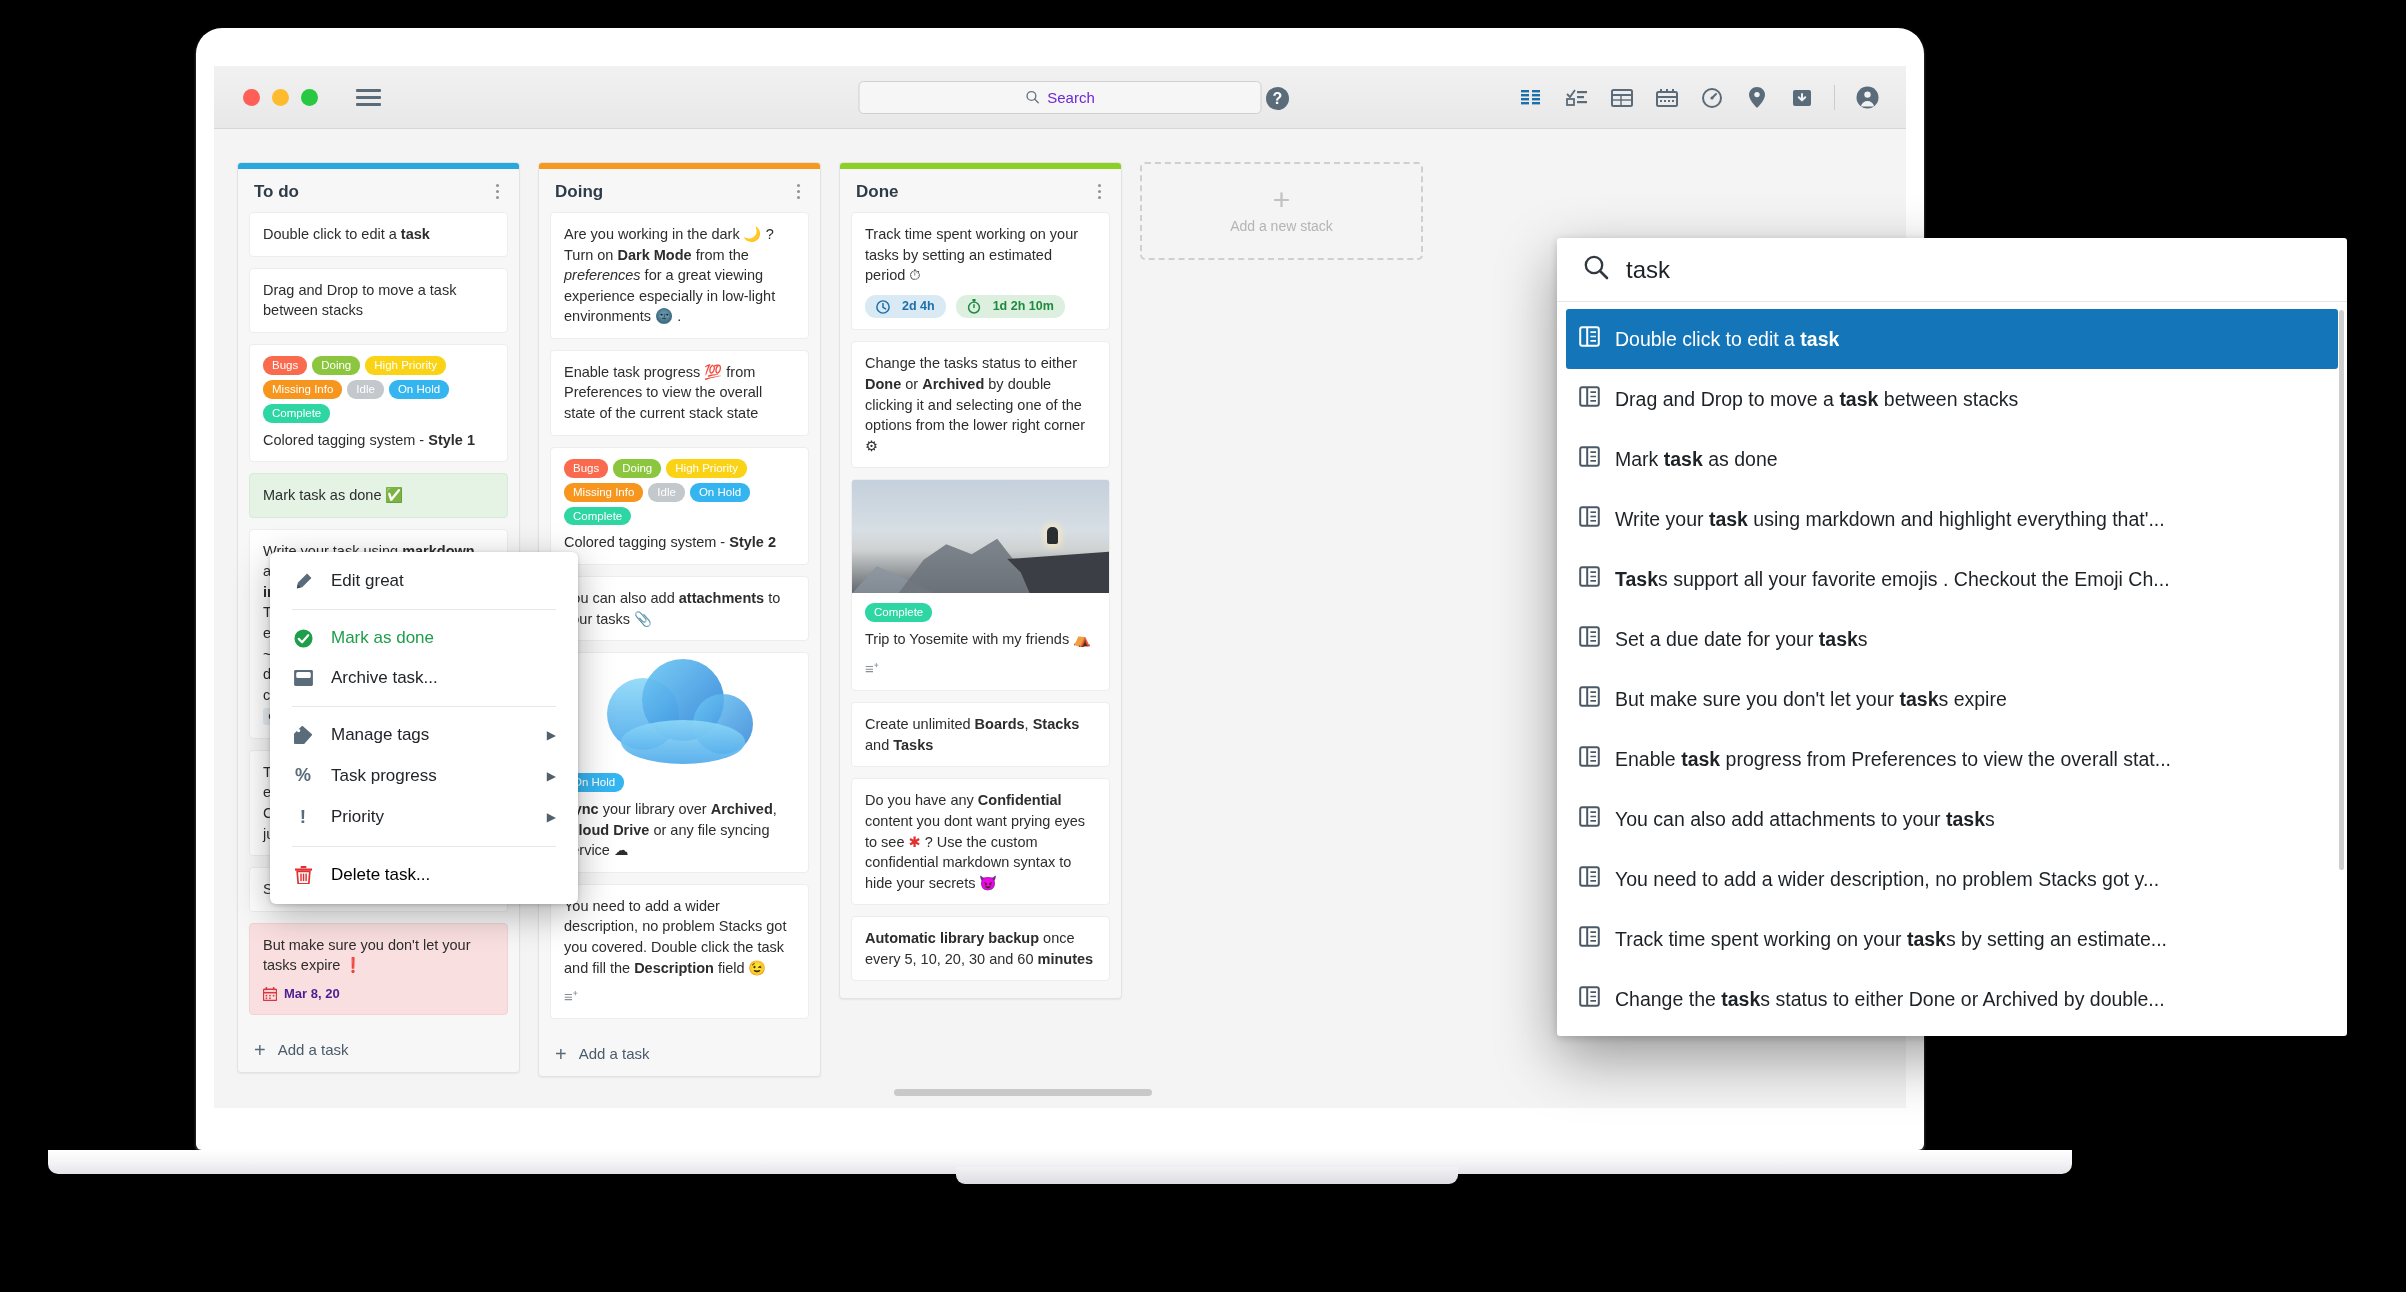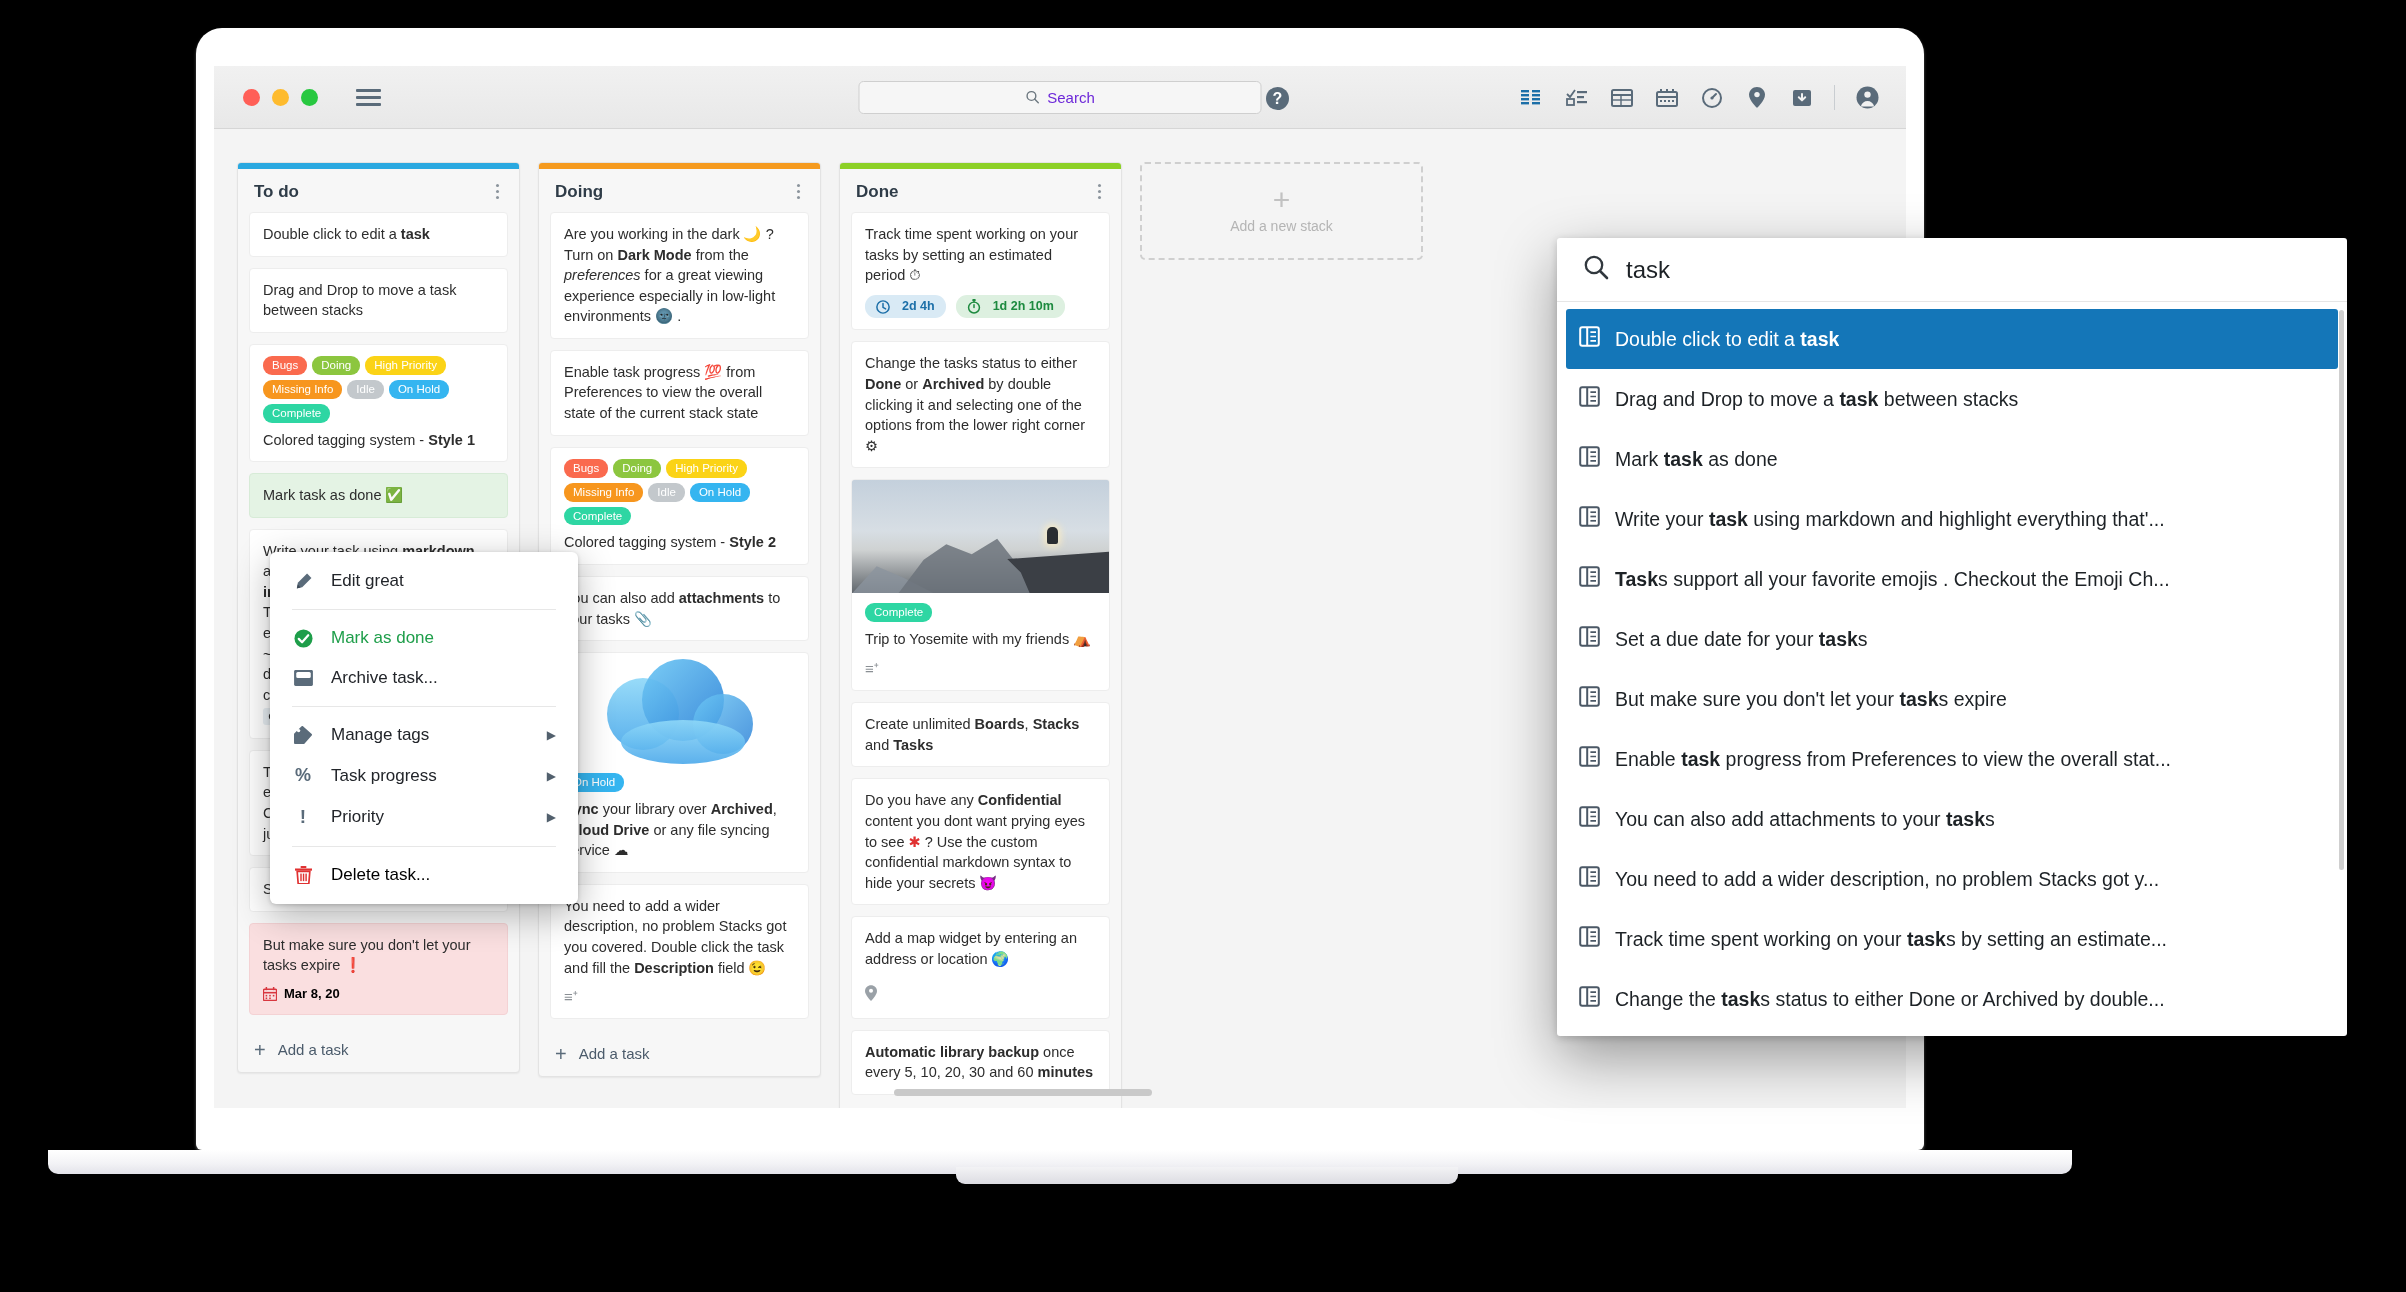--- a/index.html
+++ b/index.html
@@ -287,21 +287,21 @@
                 <span class="tag" style="background: rgb(46, 214, 163);">Complete</span>
               </div>
             <span>Colored tagging system - <b>Style 1</b></span>
           </div>
           <div class="card done"><span>Mark task as done ✅</span></div>
           <div class="card"><span>Write your task using <b>markdown</b> and highlight everything that's <b>important</b> so you never <i>forget</i>. There also <u>underline</u> so you can emphasize the important things and ~~strike~~ everything that's already done. Almost forgot to mention, you can also enter links <span class="lnk">Stacks</span> and <span class="codet">code</span></span></div>
           <div class="card"><span>Tasks support all your favorite emojis 😎 . Checkout the Emoji Cheatsheet in the Help menu or just paste one directly</span></div>
           <div class="card"><span>Set a due date for your tasks ⏰</span></div>
           <div class="card expired">
             <span>But make sure you don't let your tasks expire ❗</span>
-            <div style="display:flex;align-items:center;gap:7px;margin-top:9px;color:#000000;font-weight:bold;font-size:13px">
+            <div style="display:flex;align-items:center;gap:7px;margin-top:9px;color:#4c1d95;font-weight:bold;font-size:13px">
               <svg width="14" height="14" viewBox="0 0 16 16">
                 <rect x="0.5" y="2.5" width="15" height="13" rx="1.5" fill="none" stroke="#d8373f" stroke-width="1.6"></rect>
                 <line x1="0.5" y1="6.5" x2="15.5" y2="6.5" stroke="#d8373f" stroke-width="1.8"></line>
                 <rect x="3" y="0" width="1.7" height="3.6" fill="#d8373f"></rect>
                   <rect x="11.3" y="0" width="1.7" height="3.6" fill="#d8373f"></rect>
                 <g fill="#d8373f">
                     <rect x="3" y="9" width="1.8" height="1.8"></rect>
                     <rect x="7.1" y="9" width="1.8" height="1.8"></rect>
                     <rect x="11.2" y="9" width="1.8" height="1.8"></rect>
                     <rect x="3" y="12" width="1.8" height="1.8"></rect>
@@ -425,29 +425,20 @@
             <div style="padding:10px 13px 11px 13px">
               <div class="tags">
                   <span class="tag" style="background: rgb(46, 214, 163);">Complete</span>
                 </div>
               <span>Trip to Yosemite with my friends ⛺</span>
               <span class="desc-icon">≡⁺</span>
             </div>
           </div>
           <div class="card"><span>Create unlimited <b>Boards</b>, <b>Stacks</b> and <b>Tasks</b></span></div>
           <div class="card"><span>Do you have any <b>Confidential</b> content you dont want prying eyes to see <span style="color:#e03131">✱</span> ? Use the custom confidential markdown syntax to hide your secrets 😈</span></div>
-          <div class="card">
-            <span>Add a map widget by entering an address or location 🌍</span>
-            <span class="desc-icon">
-              <svg width="12" height="16" viewBox="0 0 16 21" style="margin-top:8px">
-                <path d="M8 0C3.6 0 0 3.5 0 7.8 0 13.4 8 21 8 21s8-7.6 8-13.2C16 3.5 12.4 0 8 0z" fill="#9aa1a7"></path>
-                <circle cx="8" cy="7.6" r="2.7" fill="#fff"></circle>
-              </svg>
-            </span>
-          </div>
           <div class="card"><span><b>Automatic library backup</b> once every 5, 10, 20, 30 and 60 <b>minutes</b></span></div>
         </div>
       </div>
 
       <div id="newstack">
         <span class="plus">+</span>
         <span>Add a new stack</span>
       </div>
     </div>
 

